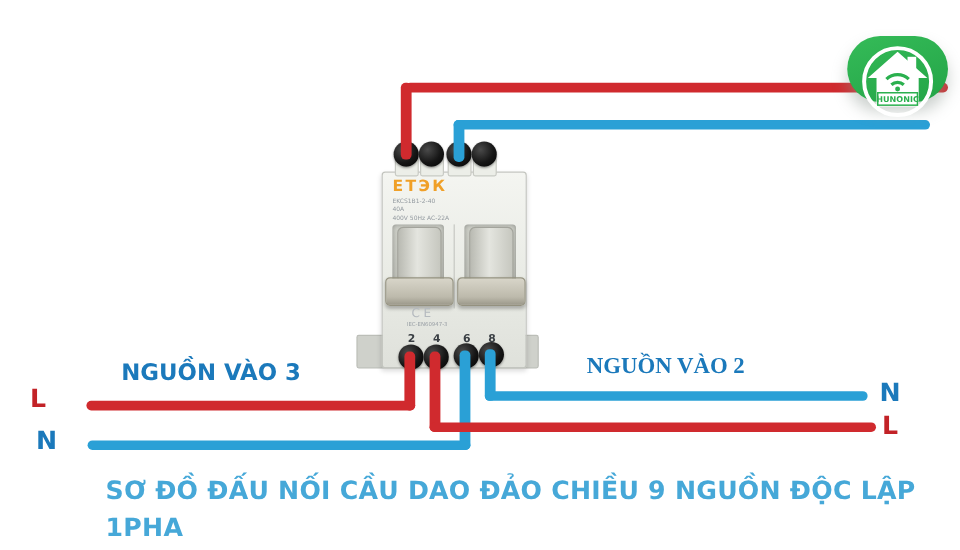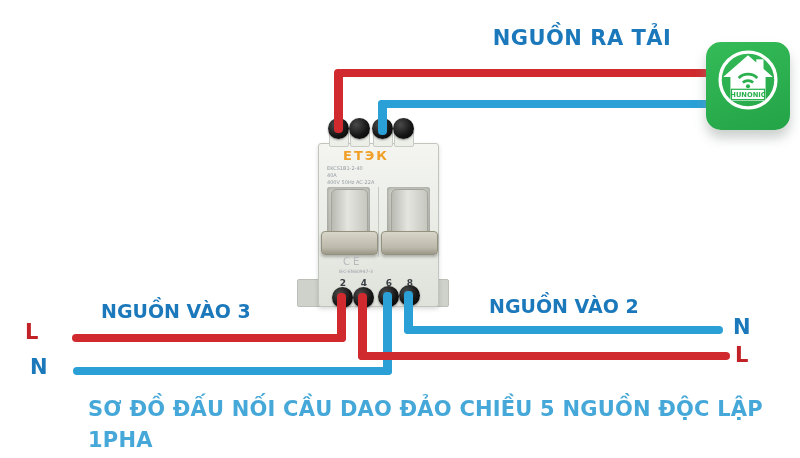--- a/index.html
+++ b/index.html
@@ -8,37 +8,37 @@
     font-family:"DejaVu Sans","Liberation Sans",sans-serif;
   }
   
   .wire{position:absolute;border-radius:4px;}
   .wire.red{background:#d02a2e;}
   .wire.blue{background:#2aa0d6;}
   
   .lbl{position:absolute;font-weight:bold;color:#1b79bb;white-space:nowrap;}
   .lbl.title{left:462px;top:26px;width:240px;text-align:center;font-size:21px;letter-spacing:.5px;}
   .lbl.in1{left:101px;top:300px;font-size:19px;}
-  .lbl.in2{left:489px;top:295px;font-size:19px;}
+  .lbl.in2{left:489px;top:295px;font-size:19px;font-family:Liberation Serif, serif;}
   .pin{position:absolute;font-weight:bold;font-size:21px;}
   .pin.red{color:#c22227;}
   .pin.blue{color:#1b79bb;}
   .caption{
     position:absolute;left:88px;top:394px;width:680px;
     font-weight:bold;font-size:21px;line-height:31px;color:#46a8d8;letter-spacing:.2px;
   }
   
   .din{position:absolute;left:297px;top:279px;width:150px;height:26px;
        background:#cfd1cb;border:1px solid #bcbeb8;border-radius:2px;}
   
   .device{position:absolute;left:318px;top:143px;width:119px;height:162px;
     background:linear-gradient(180deg,#f4f5f1 0%,#e9ebe5 55%,#dfe1db 100%);
     border:1px solid #c2c4be;border-radius:3px;box-shadow:0 2px 4px rgba(0,0,0,.15);}
   .brand{position:absolute;top:4px;left:8px;font-size:13px;font-weight:bold;
-         color:#f0a028;letter-spacing:2px;margin-left:16px;}
+         color:#f0a028;letter-spacing:2px;}
   .tiny{position:absolute;left:8px;color:#949ba1;font-size:5px;line-height:6px;white-space:nowrap;}
   .tiny.l1{top:21px;} .tiny.l2{top:28px;} .tiny.l3{top:35px;}
   .poles{position:absolute;left:0;top:43px;width:119px;height:70px;display:flex;}
   .pole{position:relative;flex:1;border-right:1px solid #c6c8c2;}
   .pole:last-child{border-right:none;}
   .pole .slot{position:absolute;left:8px;top:0;width:43px;height:48px;
     background:linear-gradient(180deg,#cfd1c9,#bfc1b9);border-radius:3px;
     box-shadow:inset 0 0 4px rgba(60,60,60,.45);}
   .pole .handle{position:absolute;left:12px;top:2px;width:35px;height:45px;
     background:linear-gradient(90deg,#b9bab2 0%,#e4e5df 45%,#c6c7bf 100%);
@@ -51,21 +51,21 @@
   .std{position:absolute;top:125px;left:20px;font-size:4.5px;color:#9aa0a6;white-space:nowrap;}
   .tnum{position:absolute;top:134px;font-size:9px;font-weight:bold;color:#3a3f44;width:12px;text-align:center;}
   .tnum.n2{left:18px;} .tnum.n4{left:39px;} .tnum.n6{left:64px;} .tnum.n8{left:85px;}
   
   .term{position:absolute;width:21px;height:21px;border-radius:50%;
     background:radial-gradient(circle at 35% 32%,#4a4a4a 0%,#161616 55%,#000 100%);
     box-shadow:0 1px 2px rgba(0,0,0,.4);}
   .thouse{position:absolute;width:18px;height:14px;background:#eceee8;
     border:1px solid #c8cac4;border-radius:2px;}
   
-  .logo{position:absolute;left:706px;top:42px;width:84px;height:88px;border-radius:15px;
+  .logo{position:absolute;left:706px;top:30px;width:84px;height:55px;border-radius:30px;
     background:linear-gradient(160deg,#35bb58 0%,#23a447 100%);
     box-shadow:0 8px 12px rgba(140,150,145,.45);}
   .logo svg{position:absolute;left:11px;top:7px;}
 </style>
 </head>
 <body>
 
 <div class="canvas">
 
   <div class="din"></div>
@@ -116,30 +116,29 @@
 
   <div class="wire blue" style="left:383px;top:292px;width:9px;height:83px;"></div>
   <div class="wire blue" style="left:73px;top:367px;width:319px;height:8px;"></div>
   <div class="wire blue" style="left:404px;top:291px;width:9px;height:43px;"></div>
   <div class="wire blue" style="left:404px;top:326px;width:319px;height:8px;"></div>
   <div class="wire red" style="left:337px;top:293px;width:9px;height:49px;"></div>
   <div class="wire red" style="left:72px;top:334px;width:274px;height:8px;"></div>
   <div class="wire red" style="left:358px;top:293px;width:9px;height:67px;"></div>
   <div class="wire red" style="left:358px;top:352px;width:372px;height:8px;"></div>
 
-  <div class="lbl title">NGUỒN RA TẢI</div>
   <div class="lbl in1">NGUỒN VÀO 3</div>
   <div class="lbl in2">NGUỒN VÀO 2</div>
   <div class="pin red" style="left:25px;top:320px;">L</div>
   <div class="pin blue" style="left:30px;top:355px;">N</div>
   <div class="pin blue" style="left:733px;top:315px;">N</div>
   <div class="pin red" style="left:735px;top:343px;">L</div>
 
   <div class="caption">
-    <div>SƠ ĐỒ ĐẤU NỐI CẦU DAO ĐẢO CHIỀU 5 NGUỒN ĐỘC LẬP 1PHA</div>
+    <div>SƠ ĐỒ ĐẤU NỐI CẦU DAO ĐẢO CHIỀU 9 NGUỒN ĐỘC LẬP 1PHA</div>
     <div>ETEK 2P</div>
   </div>
 
   <div class="logo">
     <svg viewBox="0 0 60 60" width="62" height="62">
       <circle cx="30" cy="30" r="27" fill="none" stroke="#ffffff" stroke-width="3.2"></circle>
       <rect x="38" y="10" width="7" height="11" fill="#ffffff"></rect>
       <path d="M30 6 L6 27 H13 V50 H47 V27 H54 Z" fill="#ffffff"></path>
       <path d="M21 28 a13 13 0 0 1 18 0" stroke="#2ab04e" stroke-width="2.6" fill="none"></path>
       <path d="M25 32.5 a7.5 7.5 0 0 1 10 0" stroke="#2ab04e" stroke-width="2.6" fill="none"></path>

